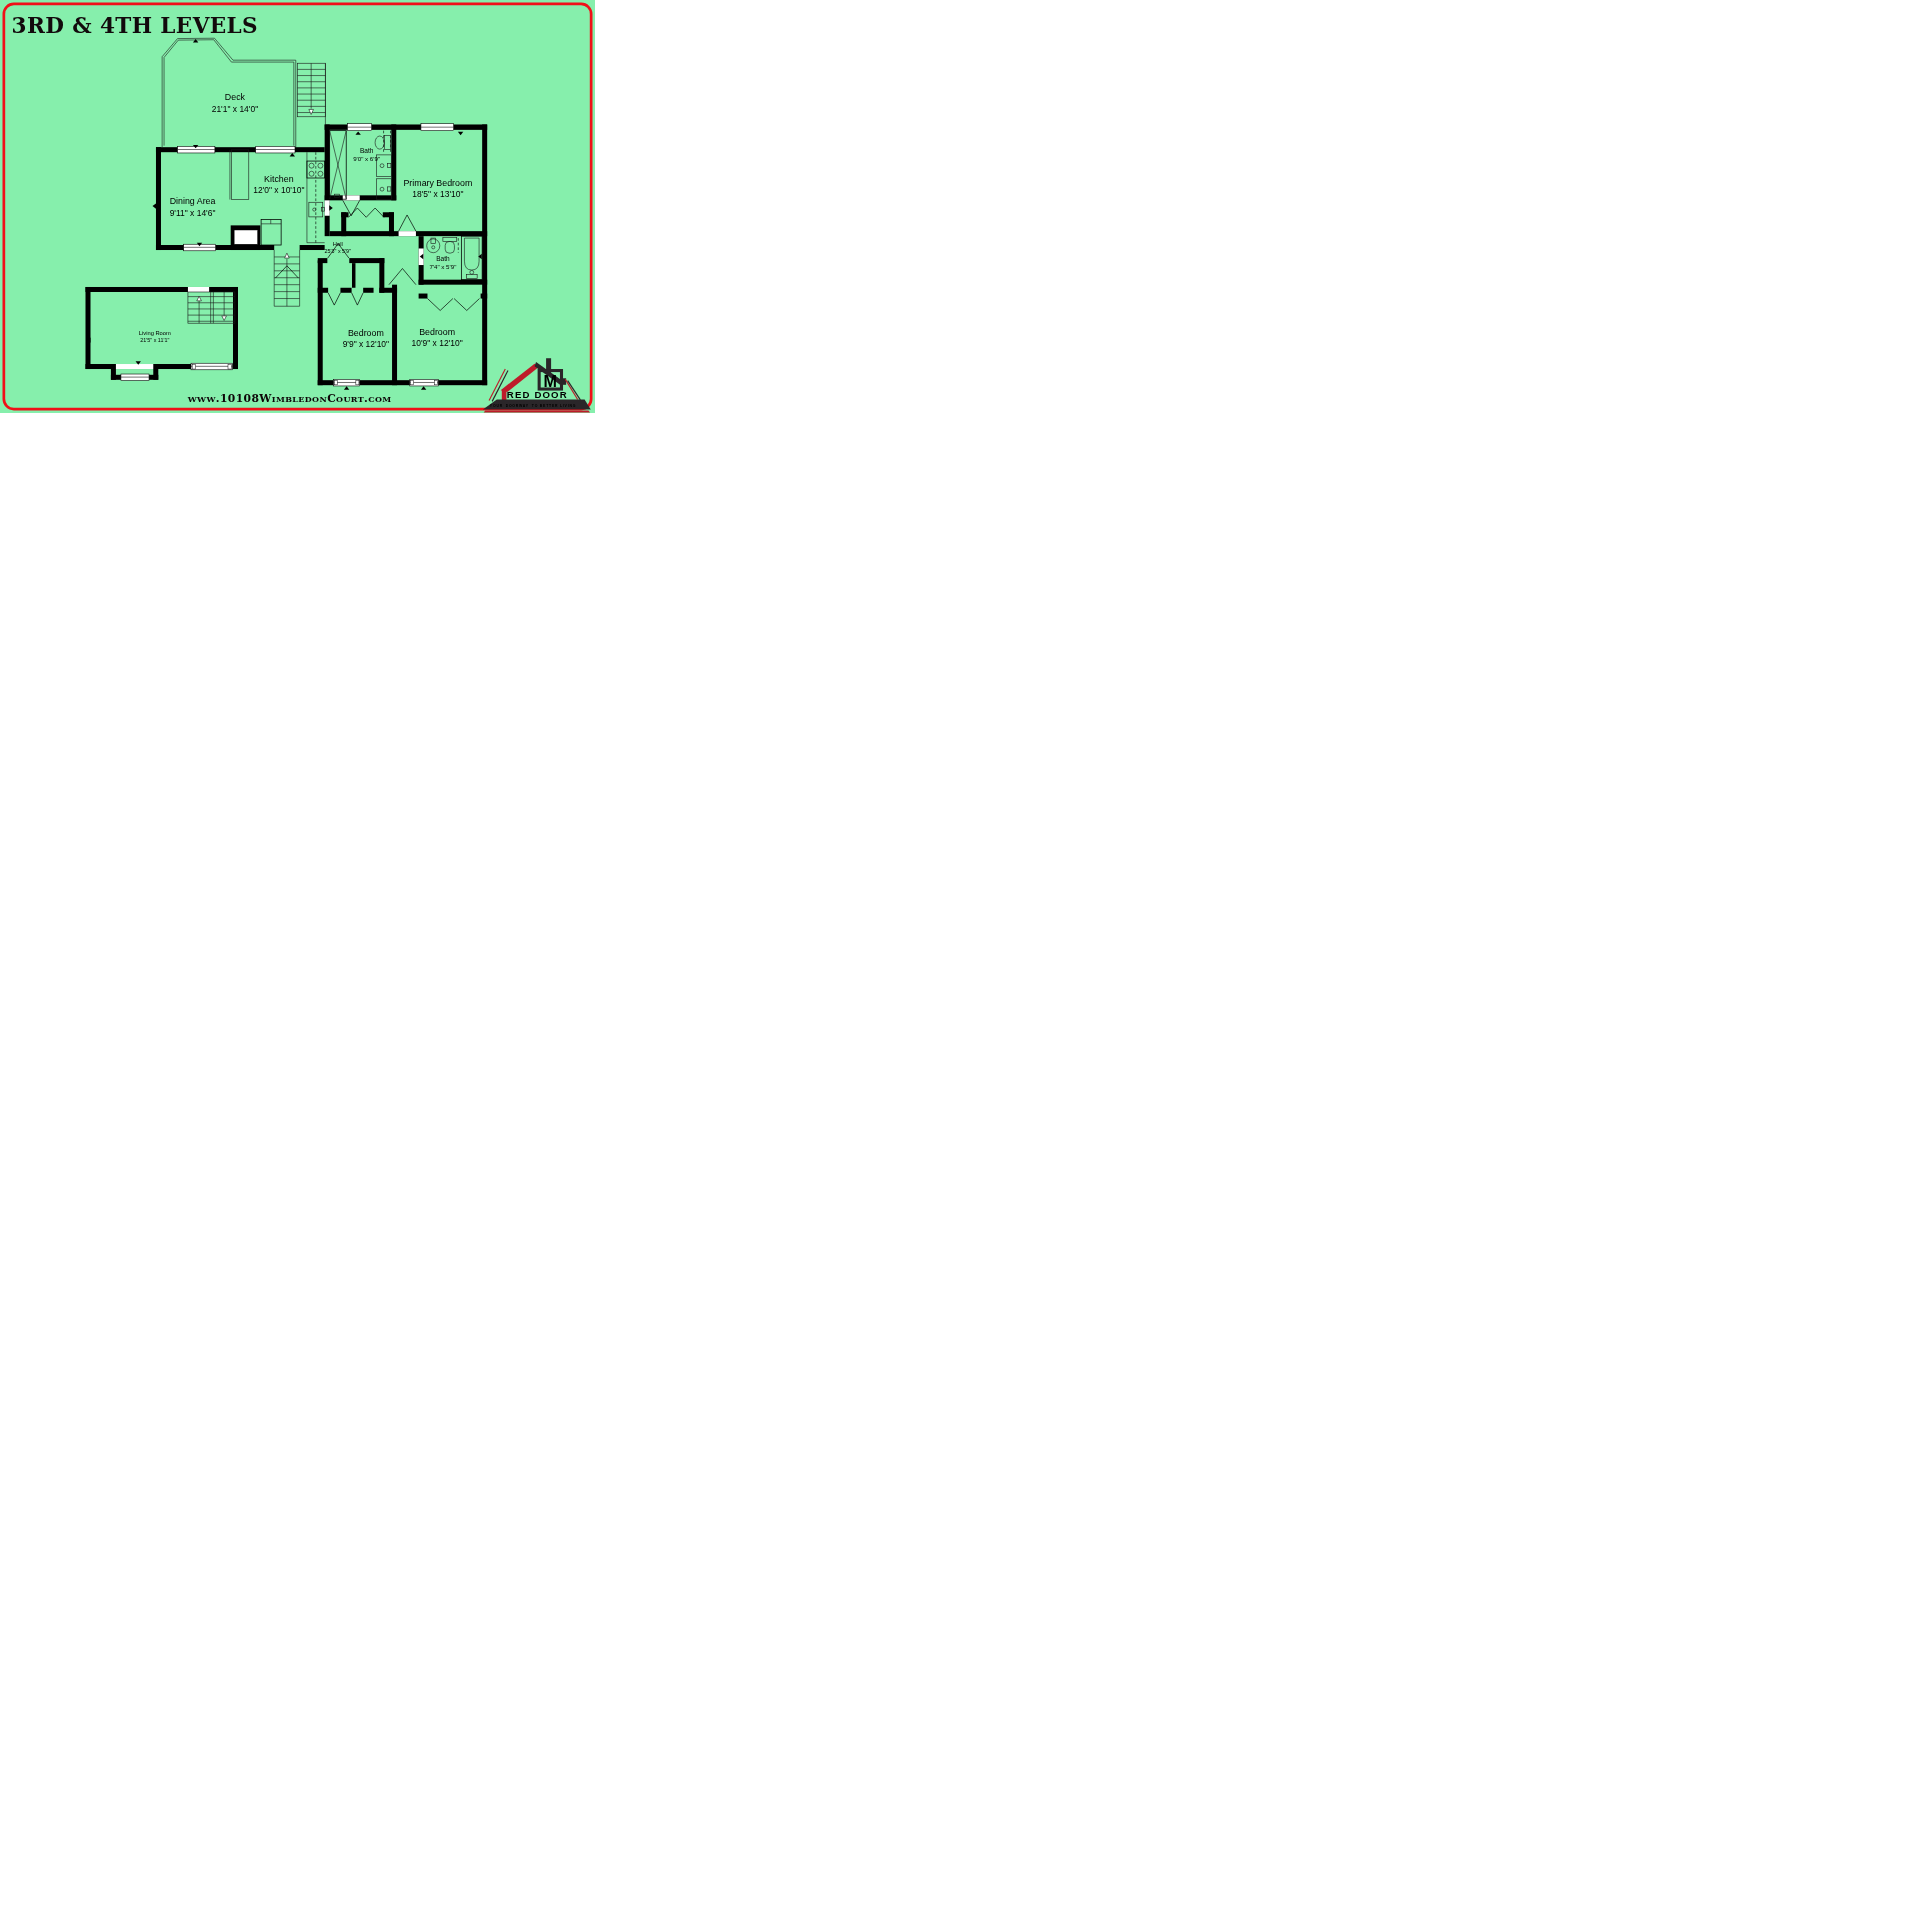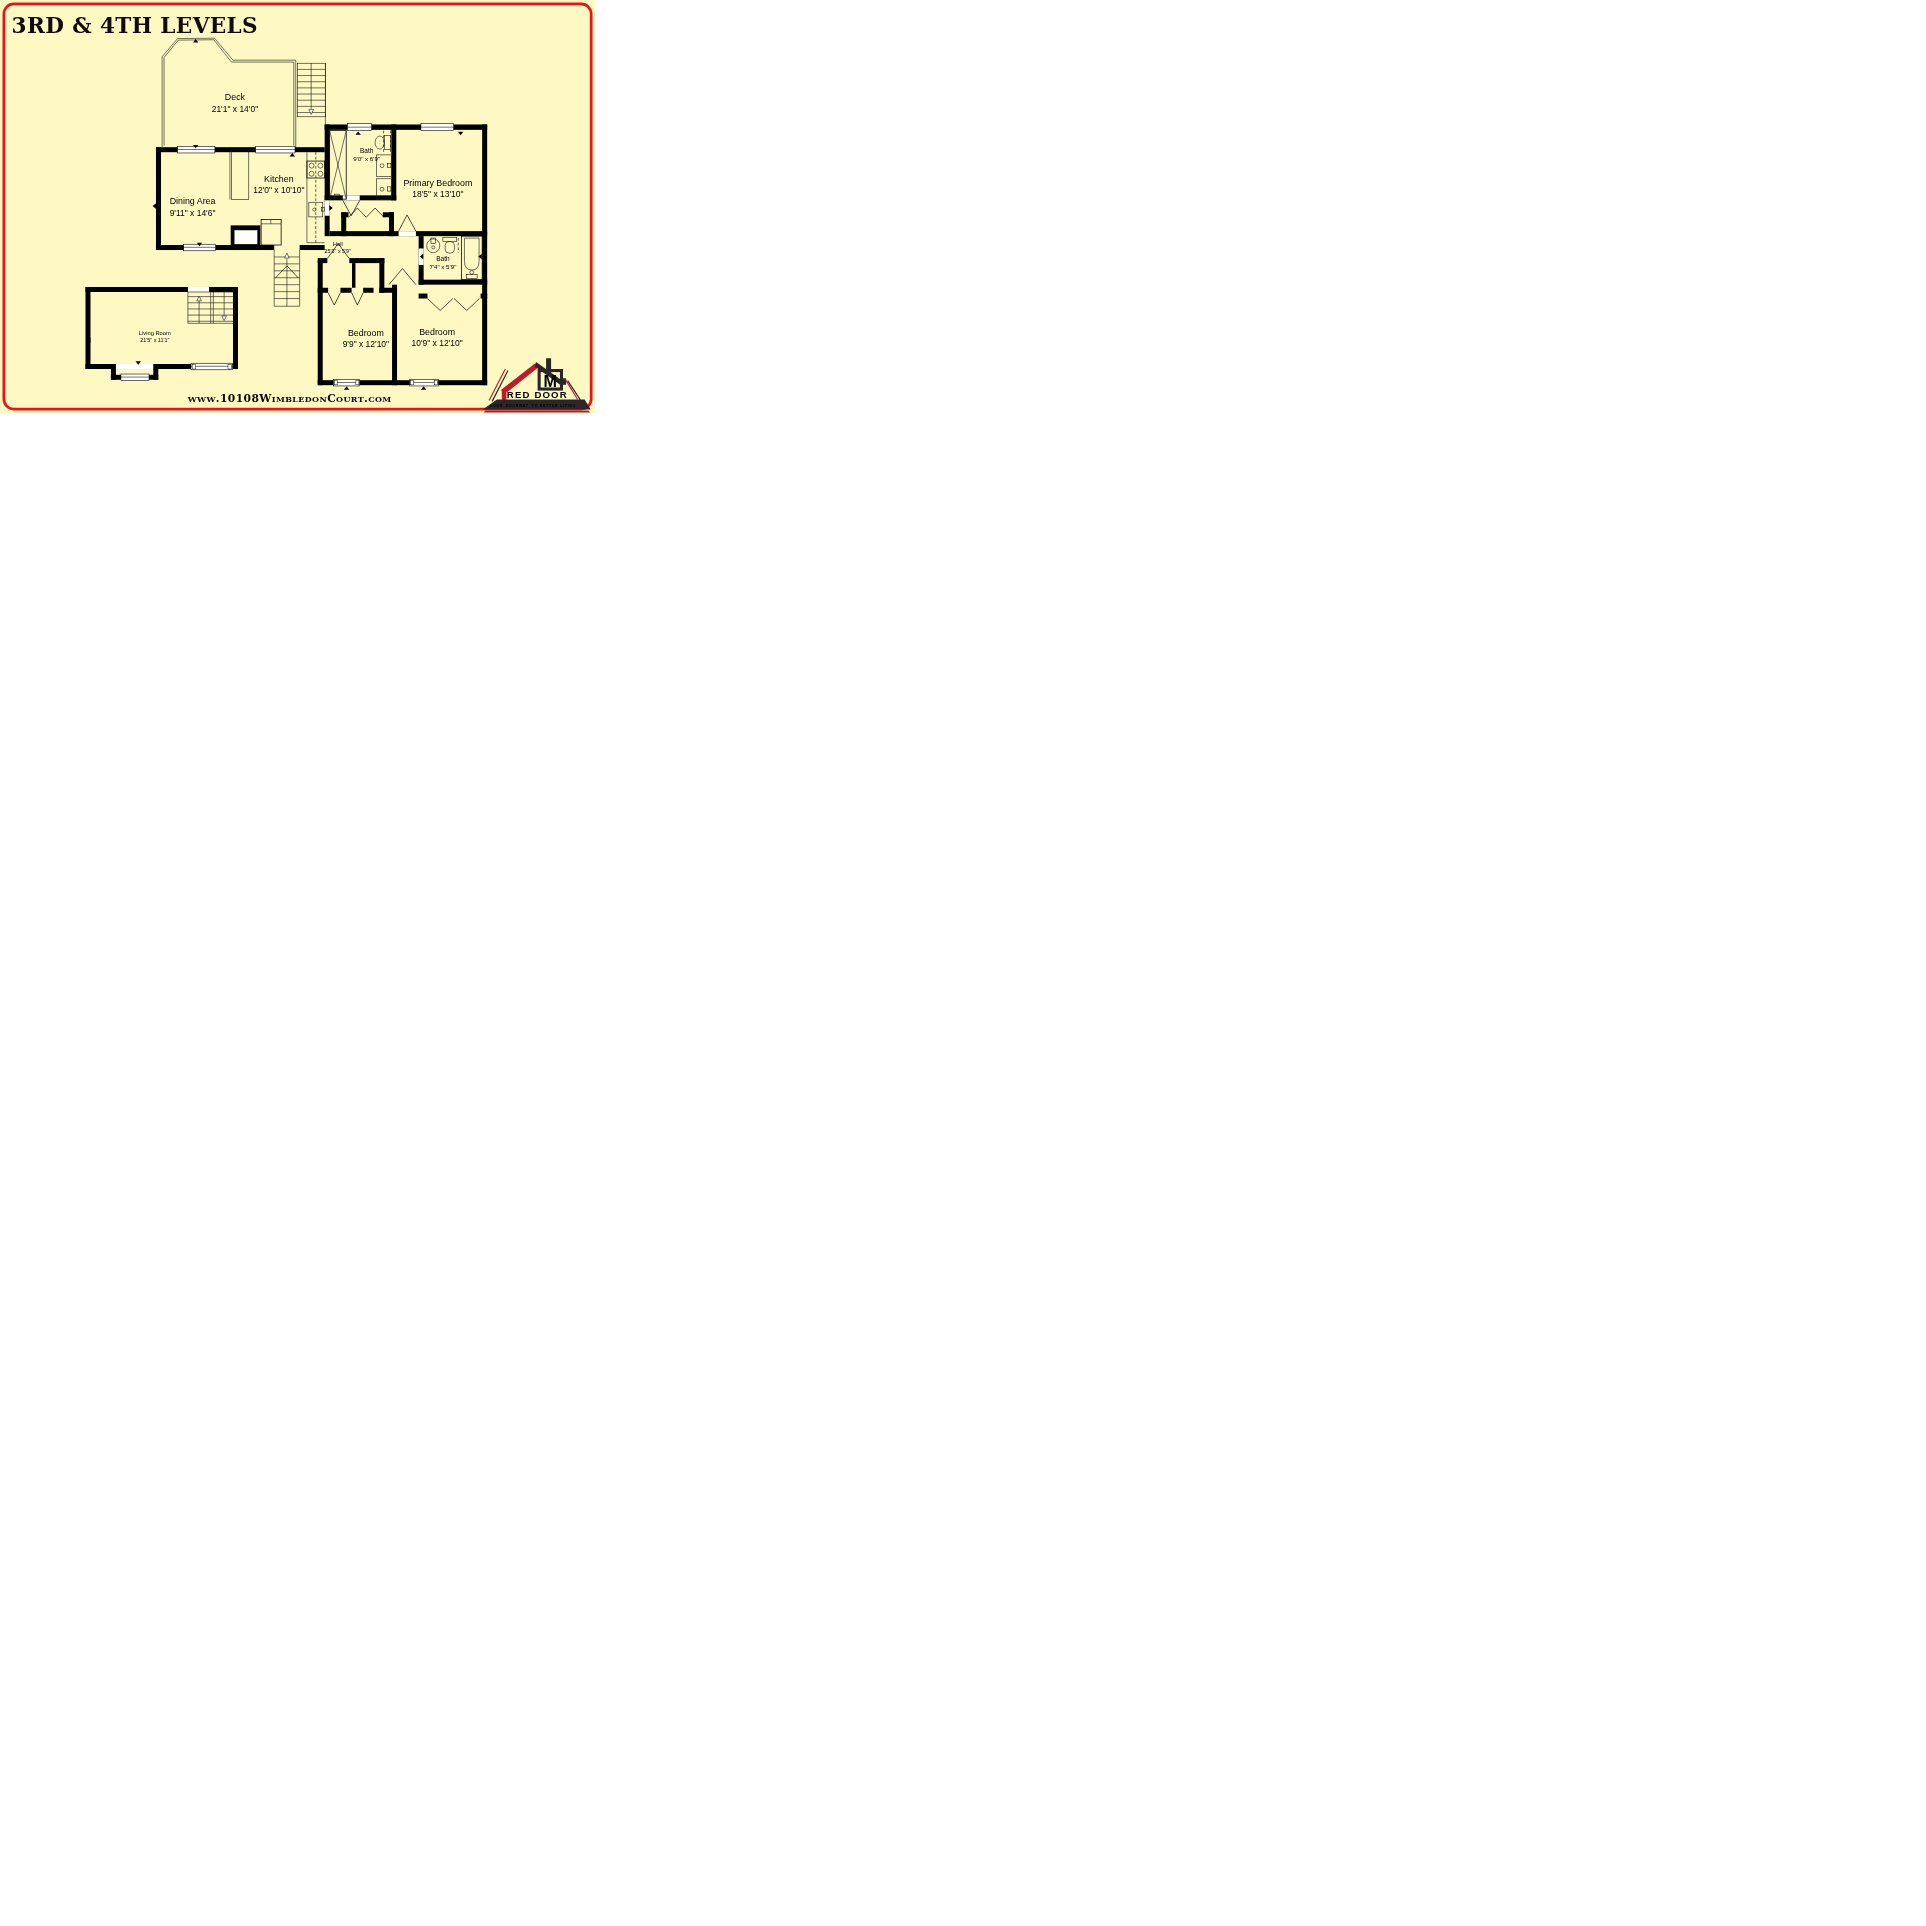--- a/index.html
+++ b/index.html
@@ -1,17 +1,17 @@
 <!DOCTYPE html>
 <html style="font-size:6.2px"><head>
 <meta charset="utf-8">
 <style>
   html,body{margin:0;padding:0;background:#ffffff;}
   body{font-family:"Liberation Sans",sans-serif;}
-  .page{position:relative;width:595px;height:413px;background:#fef9c3;overflow:hidden;}
+  .page{position:relative;width:595px;height:413px;background:#86efac;overflow:hidden;}
   svg{display:block;}
   text{fill:#000;}
   .title-text{font-family:"DejaVu Serif","Liberation Serif",serif;font-weight:bold;font-size:56px;letter-spacing:1px;fill:#120a0c;}
   .room-name{font-size:23px;}
   .room-dims{font-size:22px;}
   .room-name-sm{font-size:17px;}
   .room-dims-sm{font-size:16px;}
   .room-name-xs{font-size:15px;}
   .room-dims-xs{font-size:14px;}
   .url-text{font-family:"DejaVu Serif","Liberation Serif",serif;font-weight:bold;font-size:28px;font-variant:small-caps;letter-spacing:1px;fill:#0d0507;}

